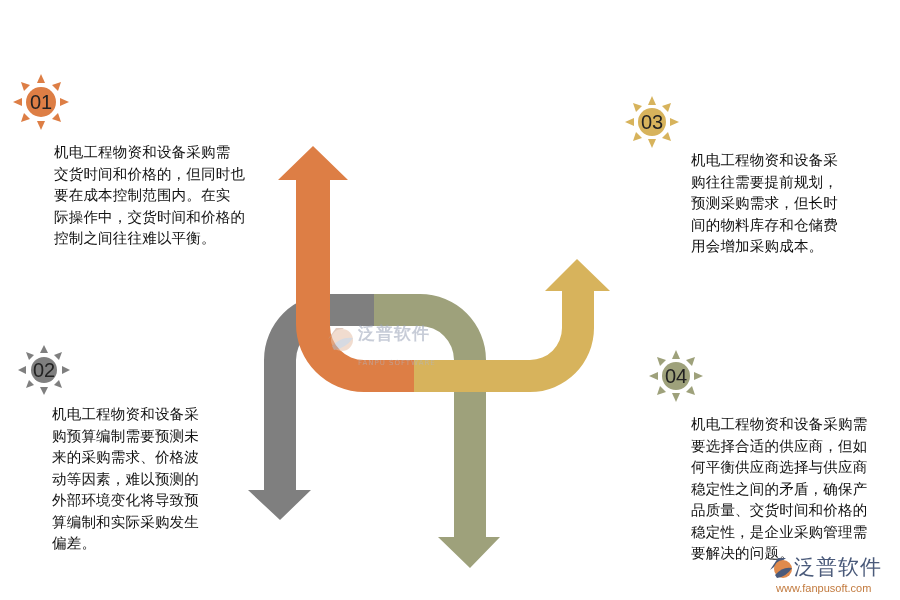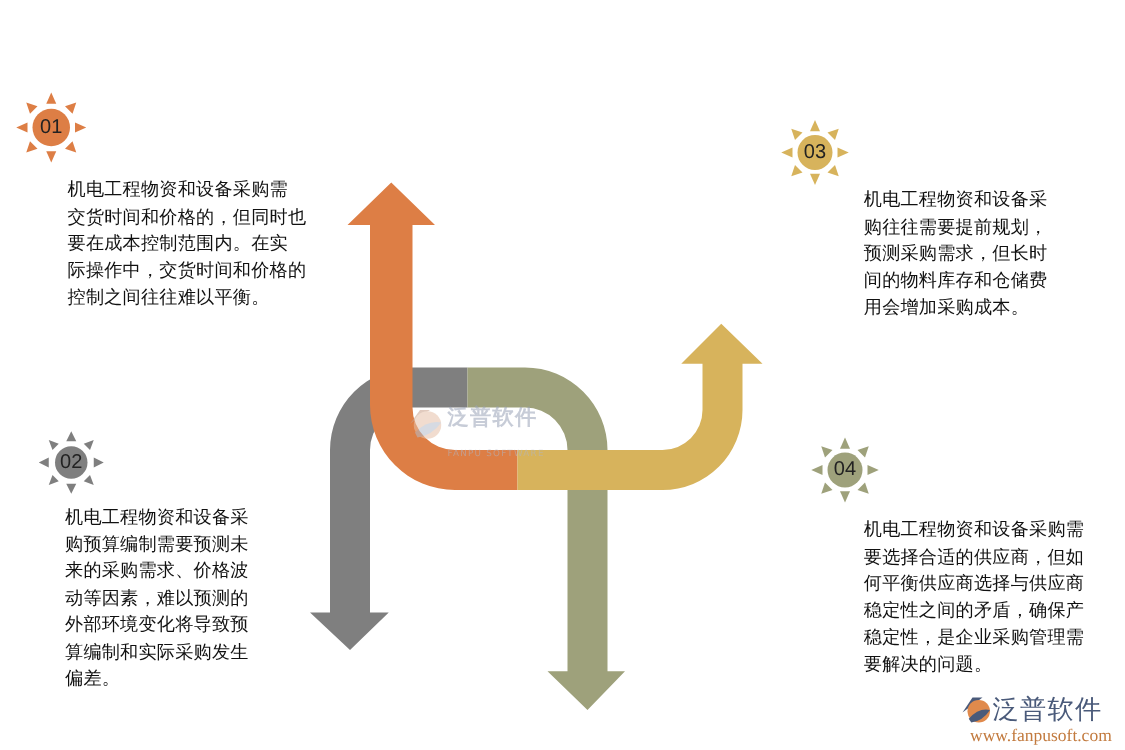--- a/index.html
+++ b/index.html
@@ -2,32 +2,32 @@
 <html><head>
 <meta charset="utf-8">
 <style>
   html, body { margin: 0; padding: 0; background: #ffffff; }
   body { width: 900px; height: 600px; position: relative; overflow: hidden;
          font-family: "DejaVu Sans", "Liberation Sans", sans-serif; }
   .diagram { position: absolute; left: 0; top: 0; width: 900px; height: 600px; }
   .badge { position: absolute; width: 58px; height: 58px; }
   .badge svg { position: absolute; left: 0; top: 0; }
   .badge-num { position: absolute; left: 0; top: 0; width: 58px; height: 58px;
-               line-height: 58px; text-align: center; font-size: 16px; color: #222;
+               line-height: 58px; text-align: center; font-size: 20px; color: #222;
                font-family: "Liberation Sans", sans-serif; }
   .para { position: absolute; font-size: 14.5px; line-height: 21.5px; color: #111;
           letter-spacing: 0.2px; }
   .para p { margin: 0; white-space: nowrap; }
   .wm-center { position: absolute; left: 322px; top: 322px; width: 130px; height: 36px; opacity: 0.55; }
   .wm-center .cn { position: absolute; left: 36px; top: 0; font-size: 17px; color: #9aa3b8; font-weight: bold; letter-spacing: 1px; }
   .wm-center .en { position: absolute; left: 36px; top: 37px; font-size: 7px; color: #b0b7c6; letter-spacing: 1px; }
   .wm-corner { position: absolute; left: 768px; top: 553px; width: 130px; height: 44px; }
   .wm-corner .cn { position: absolute; left: 26px; top: 0; font-size: 21px; color: #4a5a7a; letter-spacing: 1px; }
-  .wm-corner .en { position: absolute; left: 8px; top: 29px; font-size: 14px; color: #c27a3e;
-                   font-family: Liberation Serif, serif; }
+  .wm-corner .en { position: absolute; left: 8px; top: 29px; font-size: 11px; color: #c27a3e;
+                   font-family: Liberation Sans, sans-serif; }
 </style>
 </head>
 <body>
 
 <svg class="diagram" viewBox="0 0 900 600" width="900" height="600">
 
   <g>
     <path d="M374,294 L330,294 A66,66 0 0 0 264,360 L264,490 L248,490 L280,520 L311,490 L296,490 L296,360 A34,34 0 0 1 330,326 L374,326 Z" fill="#7F7F7F"></path>
   </g>
 
@@ -71,21 +71,21 @@
   <div class="badge-num">01</div>
 </div>
 <div class="para" style="left:54px;top:142px;">
   <p>机电工程物资和设备采购需</p>
   <p>交货时间和价格的，但同时也</p>
   <p>要在成本控制范围内。在实</p>
   <p>际操作中，交货时间和价格的</p>
   <p>控制之间往往难以平衡。</p>
 </div>
 
-<div class="badge" style="left:28px;top:341px;text-decoration:underline;">
+<div class="badge" style="left:15px;top:341px;text-decoration:underline;">
   <svg width="58" height="58" viewBox="0 0 58 58">
     <g fill="#7F7F7F">
       <polygon points="29,4 25,12 33,12"></polygon>
       <polygon points="29,54 25,46 33,46"></polygon>
       <polygon points="3,29 11,25 11,33"></polygon>
       <polygon points="55,29 47,25 47,33"></polygon>
       <polygon points="11,11 14,19 19,14"></polygon>
       <polygon points="47,11 39,14 44,19"></polygon>
       <polygon points="11,47 19,44 14,39"></polygon>
       <polygon points="47,47 44,39 39,44"></polygon>
@@ -142,20 +142,21 @@
       <circle cx="29" cy="29" r="14"></circle>
     </g>
   </svg>
   <div class="badge-num">04</div>
 </div>
 <div class="para" style="left:691px;top:414px;">
   <p>机电工程物资和设备采购需</p>
   <p>要选择合适的供应商，但如</p>
   <p>何平衡供应商选择与供应商</p>
   <p>稳定性之间的矛盾，确保产</p>
+  <p>品质量、交货时间和价格的</p>
   <p>稳定性，是企业采购管理需</p>
   <p>要解决的问题。</p>
 </div>
 
 <div class="wm-corner">
   <svg width="26" height="26" viewBox="0 0 26 26" style="position:absolute;left:0;top:2px">
     <path d="M2,15 L10,3 L18,3 Z" fill="#4a5a7a"></path>
     <circle cx="15" cy="14" r="9" fill="#e08a4c"></circle>
     <path d="M7,20 Q15,11 24,13 Q18,22 9,23 Z" fill="#4a5a7a"></path>
   </svg>

